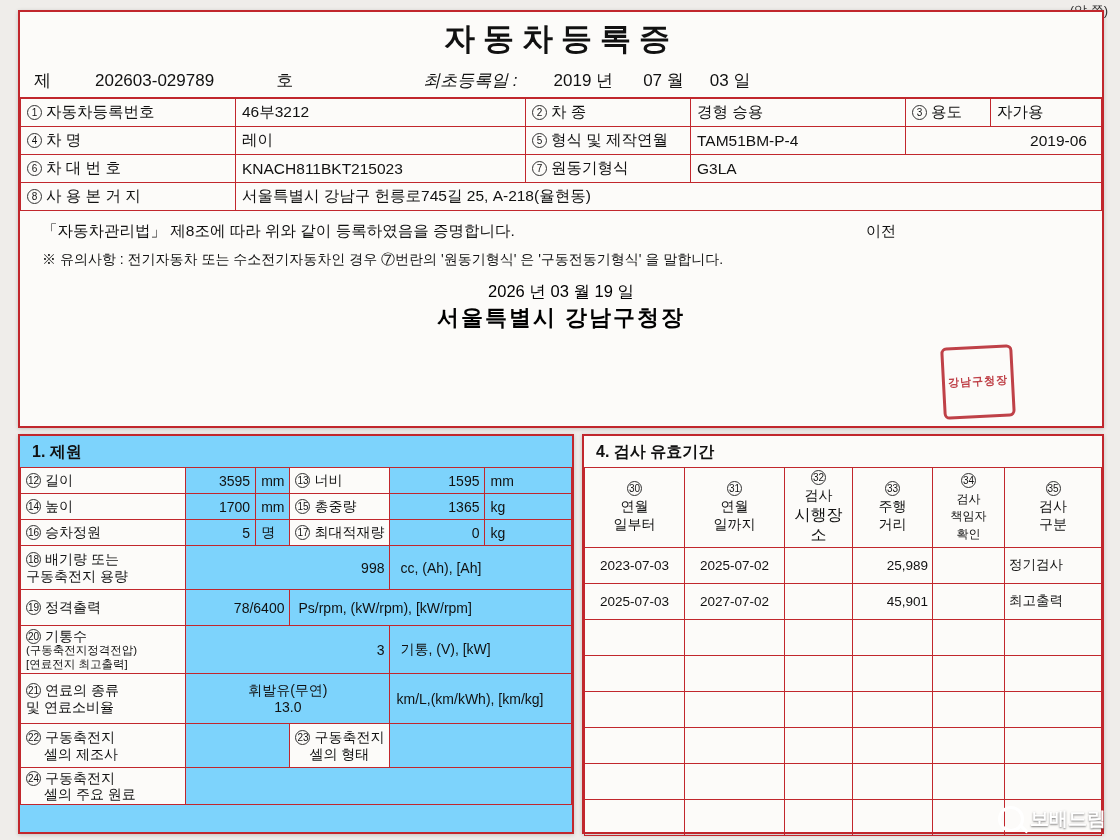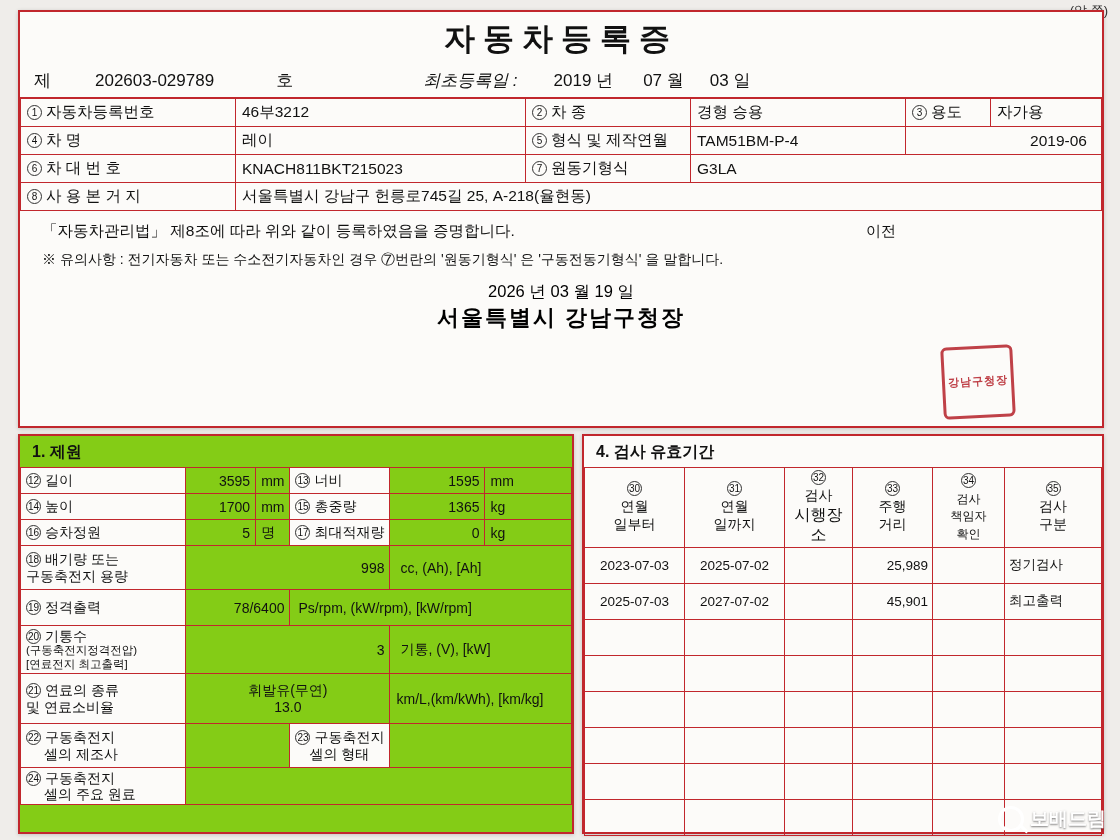--- a/index.html
+++ b/index.html
@@ -111,21 +111,21 @@
   .transfer-note {
     position: absolute;
     right: 190px;
     font-size: 15px;
   }
   
   #spec {
     left: 18px; top: 434px;
     width: 556px; height: 400px;
     border: 2px solid #c1272d;
-    background: #84cc16;
+    background: #7dd3fc;
   }
   #spec .panel-title, #insp .panel-title {
     font-size: 16px;
     font-weight: bold;
     padding: 6px 10px 4px 12px;
     color: #111;
   }
   #spec table, #insp table { width: 100%; border-collapse: collapse; }
   #spec td {
     border: 1px solid #c1272d;

